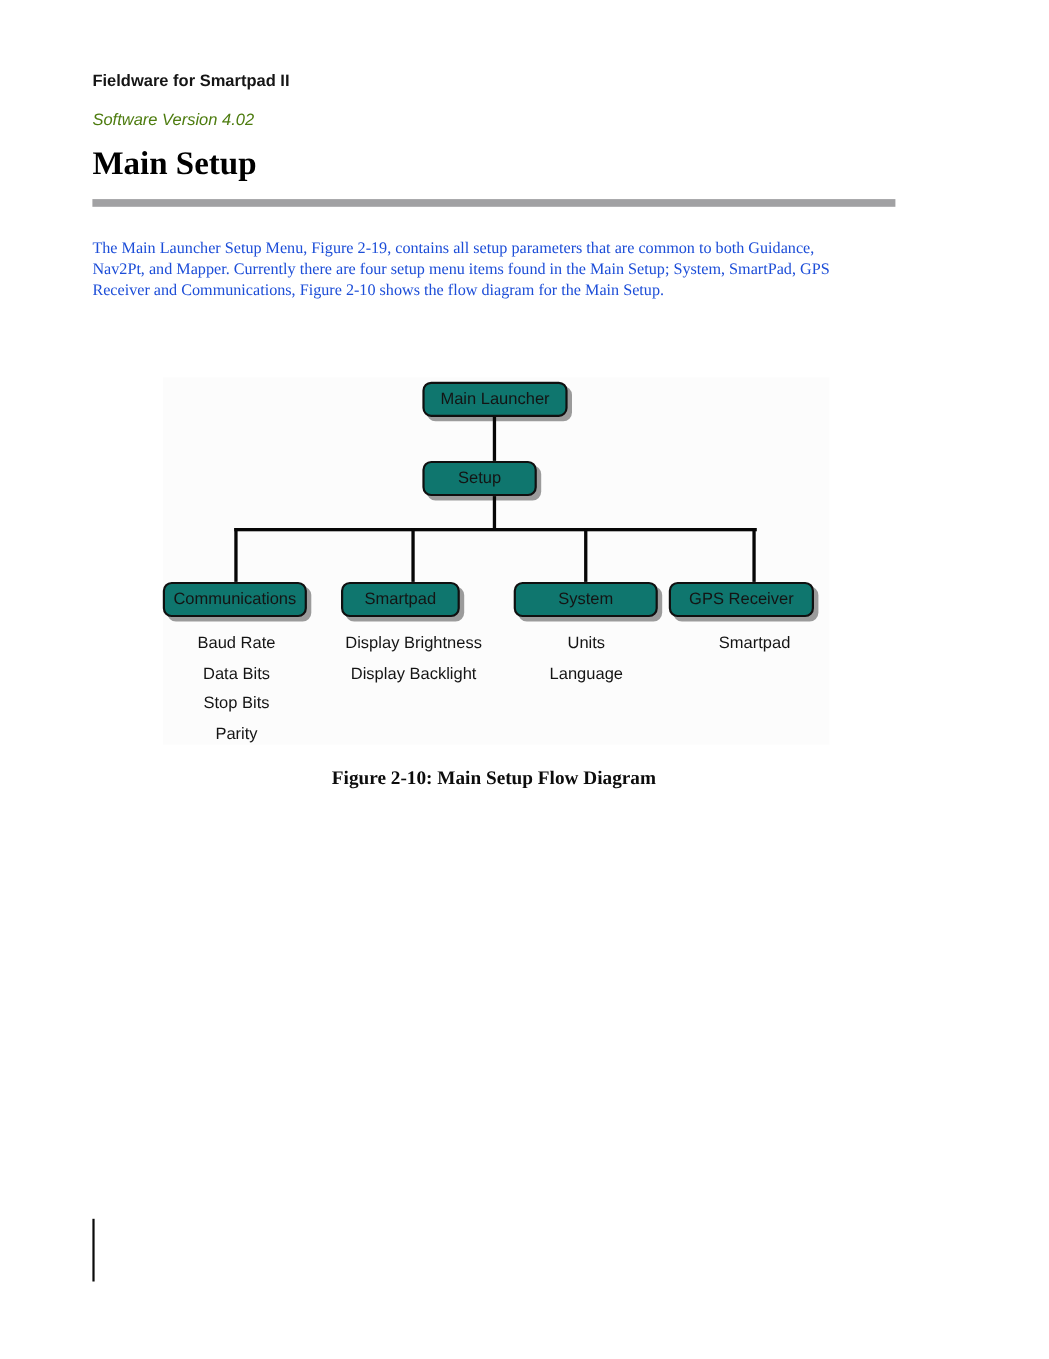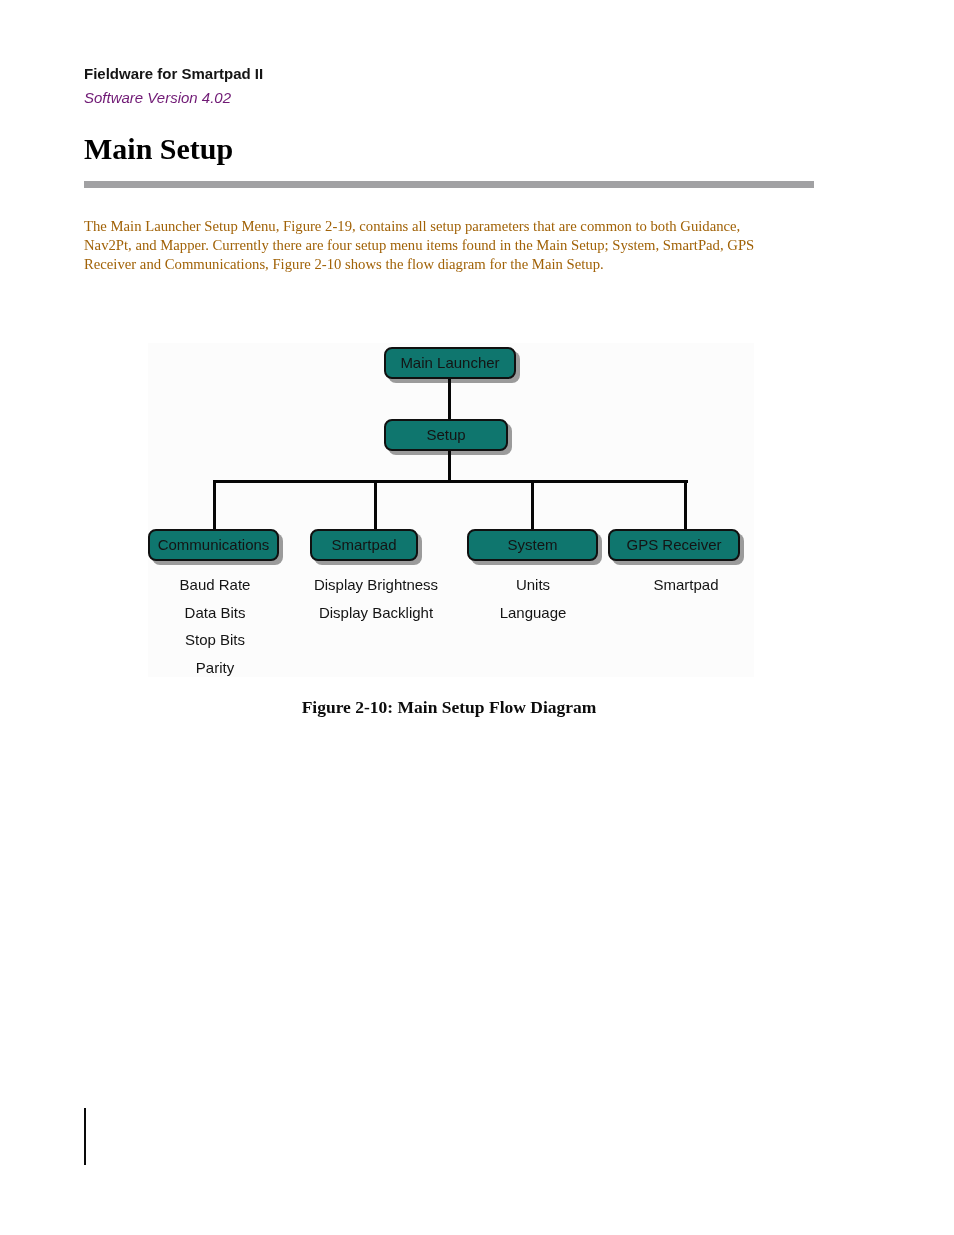--- a/index.html
+++ b/index.html
@@ -16,25 +16,25 @@
 
   
   .doc-header { position: absolute; left: 84px; top: 65px; }
   .doc-product {
     font-family: "Liberation Sans", sans-serif;
     font-weight: bold;
     font-size: 15px;
     color: #151515;
   }
   .doc-version {
-    margin-top: 7px;
+    margin-top: 19px;
     font-family: "Liberation Sans", sans-serif;
     font-style: italic;
     font-size: 15px;
-    color: #701a75;
+    color: #4d7c0f;
   }
 
   
   .page-title {
     position: absolute; left: 84px; top: 132px;
     font-family: "Liberation Serif", serif;
     font-weight: bold;
     font-size: 30px;
     color: #000000;
     letter-spacing: 0px;
@@ -45,21 +45,21 @@
     background: #a1a1a3;
   }
 
   
   .intro {
     position: absolute; left: 84px; top: 217px;
     width: 740px;
     font-family: "Liberation Serif", serif;
     font-size: 14.7px;
     line-height: 19px;
-    color: #a16207;
+    color: #1d4ed8;
   }
   .intro div { white-space: nowrap; }
 
   
   .diagram {
     position: absolute; left: 148px; top: 343px;
     width: 606px; height: 334px;
     background: #fcfcfc;
   }
   .node {
@@ -122,21 +122,21 @@
   <div class="intro">
     <div>The Main Launcher Setup Menu, Figure 2-19, contains all setup parameters that are common to both Guidance,</div>
     <div>Nav2Pt, and Mapper. Currently there are four setup menu items found in the Main Setup; System, SmartPad, GPS</div>
     <div>Receiver and Communications, Figure 2-10 shows the flow diagram for the Main Setup.</div>
   </div>
 
   <div class="diagram">
 
     <div class="node" style="left:236px; top:4px; width:132px;">Main Launcher</div>
     <div class="cline" style="left:300px; top:36px; width:3px; height:40px;"></div>
-    <div class="node" style="left:236px; top:76px; width:124px;">Setup</div>
+    <div class="node" style="left:236px; top:76px; width:104px;">Setup</div>
 
     <div class="cline" style="left:300px; top:108px; width:3px; height:29px;"></div>
     <div class="cline" style="left:65px; top:137px; width:475px; height:3px;"></div>
     <div class="cline" style="left:65px; top:137px; width:3px; height:49px;"></div>
     <div class="cline" style="left:226px; top:137px; width:3px; height:49px;"></div>
     <div class="cline" style="left:383px; top:137px; width:3px; height:49px;"></div>
     <div class="cline" style="left:536px; top:137px; width:3px; height:49px;"></div>
 
     <div class="node" style="left:0px; top:186px; width:131px;">Communications</div>
     <div class="node" style="left:162px; top:186px; width:108px;">Smartpad</div>

